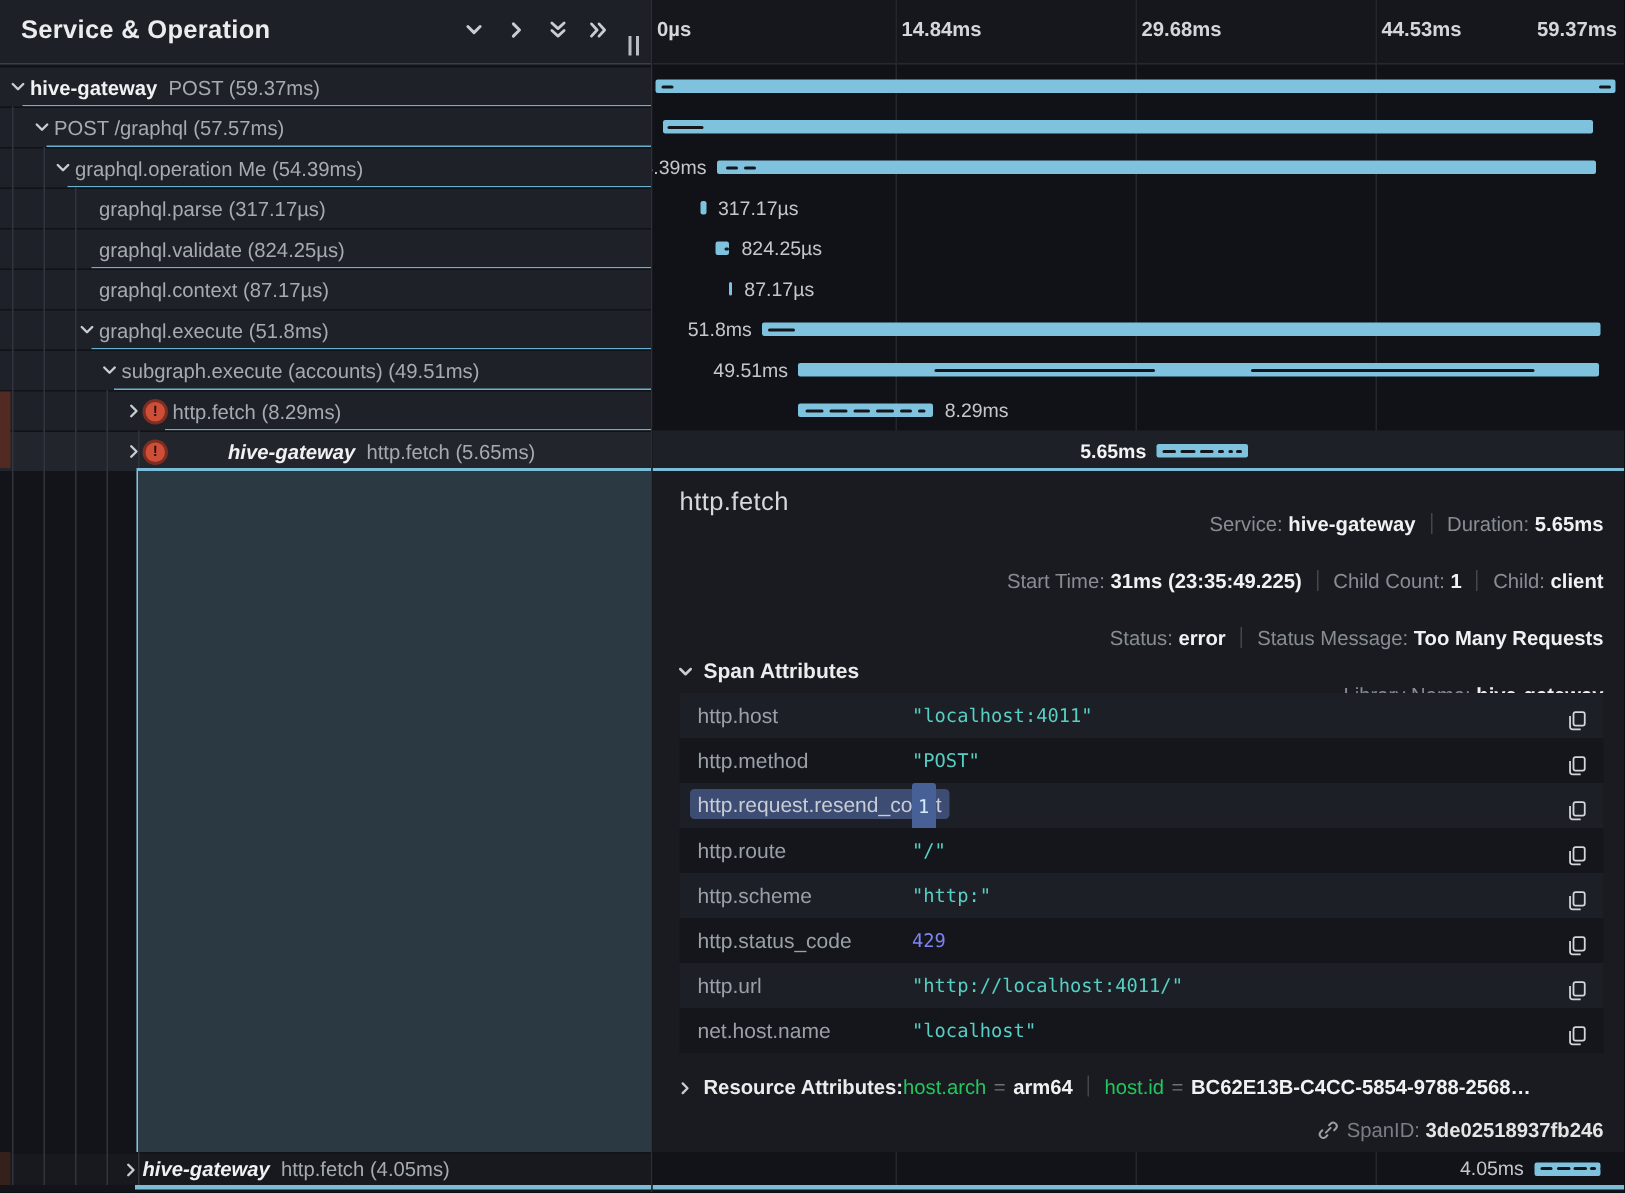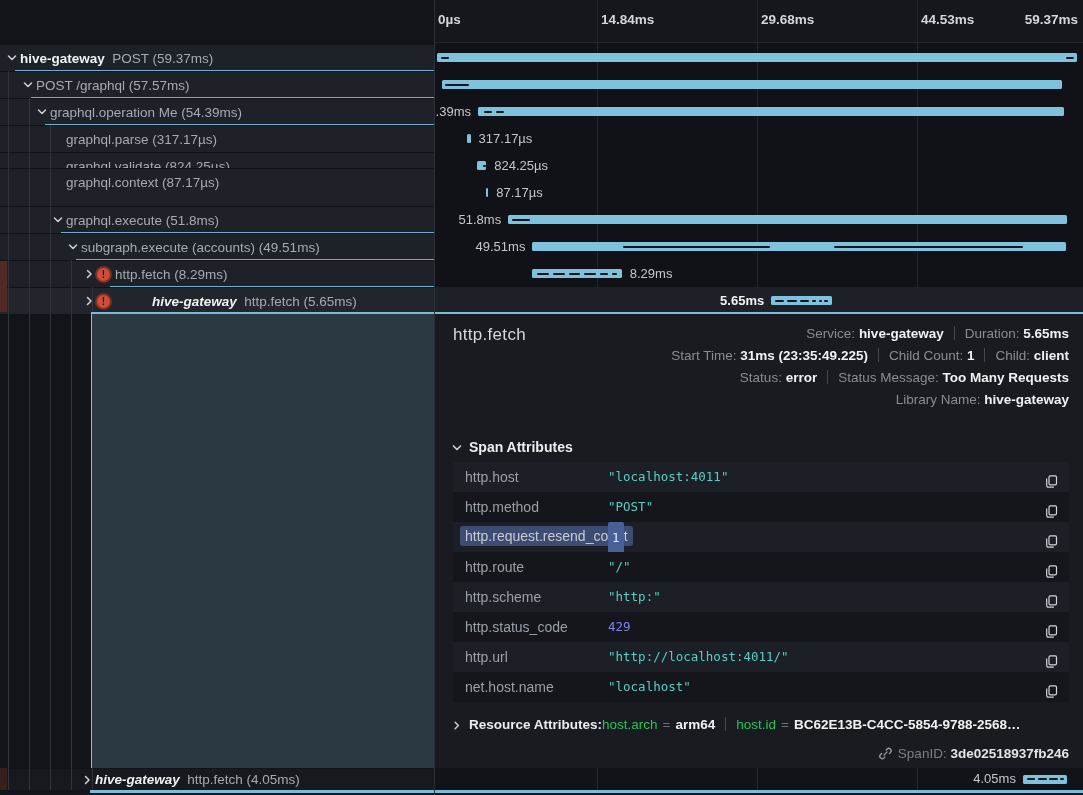--- a/index.html
+++ b/index.html
@@ -42,21 +42,21 @@
   .dash{position:absolute;top:50%;margin-top:-1px;height:2px;background:#14161b;border-radius:1px;}
   .bar-label{position:absolute;font-size:13px;color:#c3c7cc;white-space:nowrap;}
   .bar-label.sel{color:#f2f3f5;font-weight:bold;}
   .sel-underline{position:absolute;top:311.5px;left:0;width:648px;height:2.5px;background:#79bdd9;}
   .bottom-underline{position:absolute;top:790px;left:0;width:648px;height:2.5px;background:#79bdd9;}
   .bottom-strip{position:absolute;left:0;top:768px;width:648px;height:22px;background:#121318;}
   
   .detail-panel{position:absolute;left:0;top:314px;width:648px;height:454px;background:#191b20;}
   .d-title{position:absolute;left:18px;top:11px;font-size:17px;color:#d6d8db;letter-spacing:.3px;}
   .meta{position:absolute;right:14px;top:9px;text-align:right;font-size:13.5px;}
-  .meta-line{height:22px;line-height:22px;white-space:nowrap;}
+  .meta-line{height:22px;line-height:22px;white-space:nowrap;margin-top:16px;}
   .meta-label{color:#888d95;}
   .meta-val{color:#f0f1f3;font-weight:bold;}
   .meta-sep{display:inline-block;width:1px;height:14px;background:#42464e;margin:0 10px;vertical-align:-2px;}
   .sa-header{position:absolute;left:16px;top:125px;font-size:14px;font-weight:bold;color:#eaecee;cursor:pointer;}
   .sa-header svg{vertical-align:-2px;margin-right:6px;}
   .attrs{position:absolute;left:18px;top:148px;width:616px;}
   .attr-row{position:relative;height:30px;line-height:30px;}
   .attr-row.odd{background:#1c1f25;}
   .attr-row.even{background:#14161b;}
   .attr-key{position:absolute;left:12px;color:#9aa0a8;font-size:14px;}
@@ -76,20 +76,44 @@
   .d-footer svg{vertical-align:-3px;margin-right:5px;}
   .spanid-label{color:#7a7f87;}
   .spanid-val{color:#e5e5e5;font-weight:bold;}
 </style>
 </head>
 <body>
 
 <div class="app">
 
   <div class="left-panel">
+    <div class="left-header">
+      <span class="lh-title">Service &amp; Operation</span>
+      <span class="lh-icon" style="left:309px">
+        <svg width="14" height="14" viewBox="0 0 12 12">
+            <path d="M2.5 4 L6 7.5 L9.5 4" fill="none" stroke="#c9ccd1" stroke-width="1.7" stroke-linecap="round" stroke-linejoin="round"></path>
+          </svg>
+      </span>
+      <span class="lh-icon" style="left:337px">
+        <svg width="14" height="14" viewBox="0 0 12 12">
+            <path d="M4.5 2.5 L8 6 L4.5 9.5" fill="none" stroke="#c9ccd1" stroke-width="1.7" stroke-linecap="round" stroke-linejoin="round"></path>
+          </svg>
+      </span>
+      <span class="lh-icon" style="left:365px">
+        <svg width="14" height="14" viewBox="0 0 12 12">
+            <path d="M2.5 2 L6 5.2 L9.5 2 M2.5 6.3 L6 9.5 L9.5 6.3" fill="none" stroke="#c9ccd1" stroke-width="1.6" stroke-linecap="round" stroke-linejoin="round"></path>
+          </svg>
+      </span>
+      <span class="lh-icon" style="left:392px">
+        <svg width="14" height="14" viewBox="0 0 12 12">
+            <path d="M2 2.5 L5.2 6 L2 9.5 M6.3 2.5 L9.5 6 L6.3 9.5" fill="none" stroke="#c9ccd1" stroke-width="1.6" stroke-linecap="round" stroke-linejoin="round"></path>
+          </svg>
+      </span>
+      <span class="resize-handle"><i></i><i></i></span>
+    </div>
     <div id="tree">
         <div class="trow" style="top: 44px; height: 27px;">
           <span class="tchev" style="left: 6px; top: 7px;"><svg width="12" height="12" viewBox="0 0 12 12">
               <path d="M2.5 4 L6 7.5 L9.5 4" fill="none" stroke="#c9ccd1" stroke-width="1.6" stroke-linecap="round" stroke-linejoin="round"></path>
             </svg></span>
           <span class="txt" style="left: 20px; line-height: 27px;"><span class="svc">hive-gateway</span>&nbsp; POST (59.37ms)</span>
           <div class="row-underline" style="left: 15px;"></div>
         </div>
         <div class="trow" style="top: 71px; height: 27px;">
           <span class="tchev" style="left: 22px; top: 7px;"><svg width="12" height="12" viewBox="0 0 12 12">
@@ -106,21 +130,21 @@
           <div class="row-underline" style="left: 45px;"></div>
         </div>
         <div class="trow" style="top: 125px; height: 41px;">
           <span class="txt" style="left: 66px; line-height: 27px;">graphql.parse (317.17µs)</span>
           <div class="row-underline" style="left: 61px;"></div>
         </div>
         <div class="trow" style="top: 152px; height: 27px;">
           <span class="txt" style="left: 66px; line-height: 27px;">graphql.validate (824.25µs)</span>
           <div class="row-underline" style="left: 61px;"></div>
         </div>
-        <div class="trow" style="top: 168px; height: 43px;">
+        <div class="trow" style="top: 179px; height: 43px;">
           <span class="txt" style="left: 66px; line-height: 27px;">graphql.context (87.17µs)</span>
           <div class="row-underline" style="left: 61px;"></div>
         </div>
         <div class="trow" style="top: 206px; height: 27px;">
           <span class="tchev" style="left: 52px; top: 7px;"><svg width="12" height="12" viewBox="0 0 12 12">
               <path d="M2.5 4 L6 7.5 L9.5 4" fill="none" stroke="#c9ccd1" stroke-width="1.6" stroke-linecap="round" stroke-linejoin="round"></path>
             </svg></span>
           <span class="txt" style="left: 66px; line-height: 27px;">graphql.execute (51.8ms)</span>
           <div class="row-underline" style="left: 61px;"></div>
         </div>

